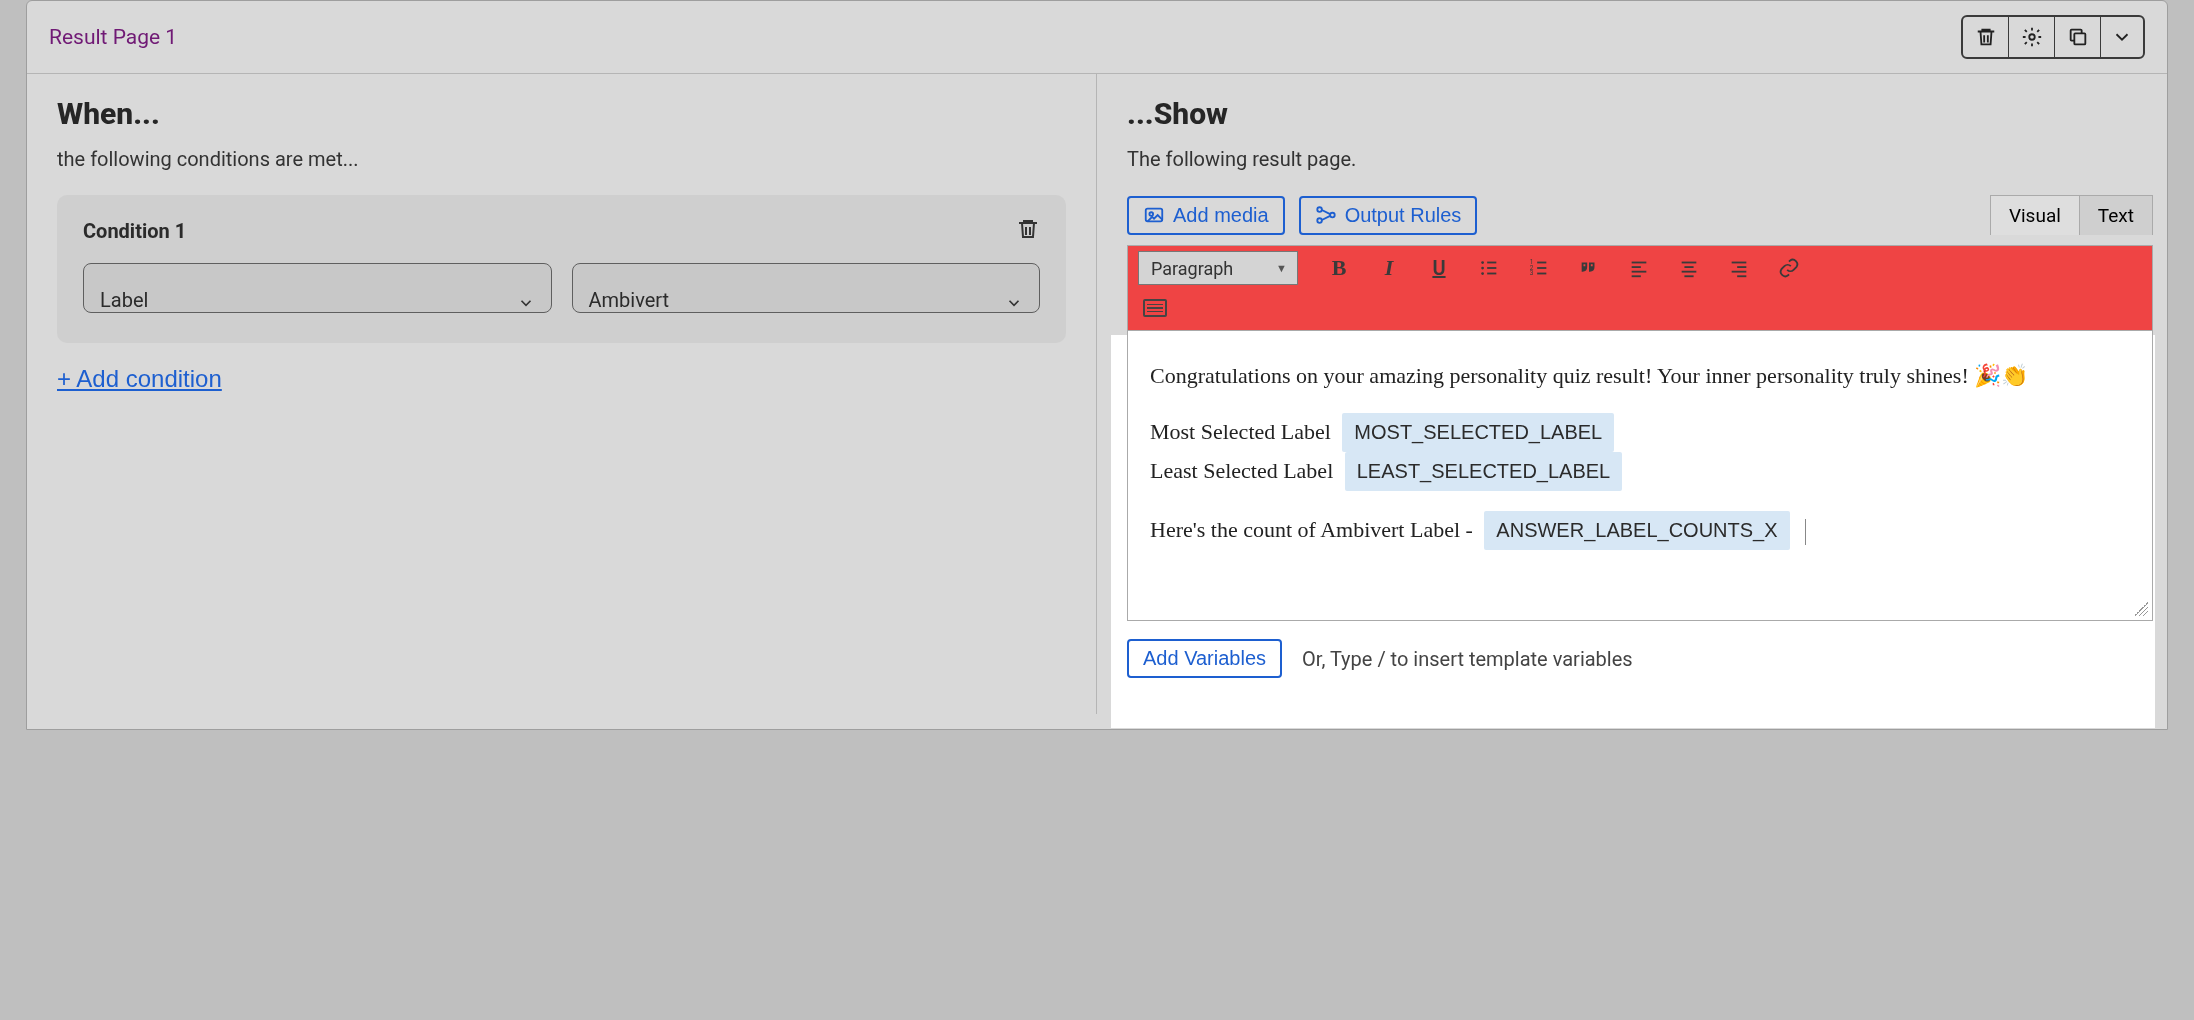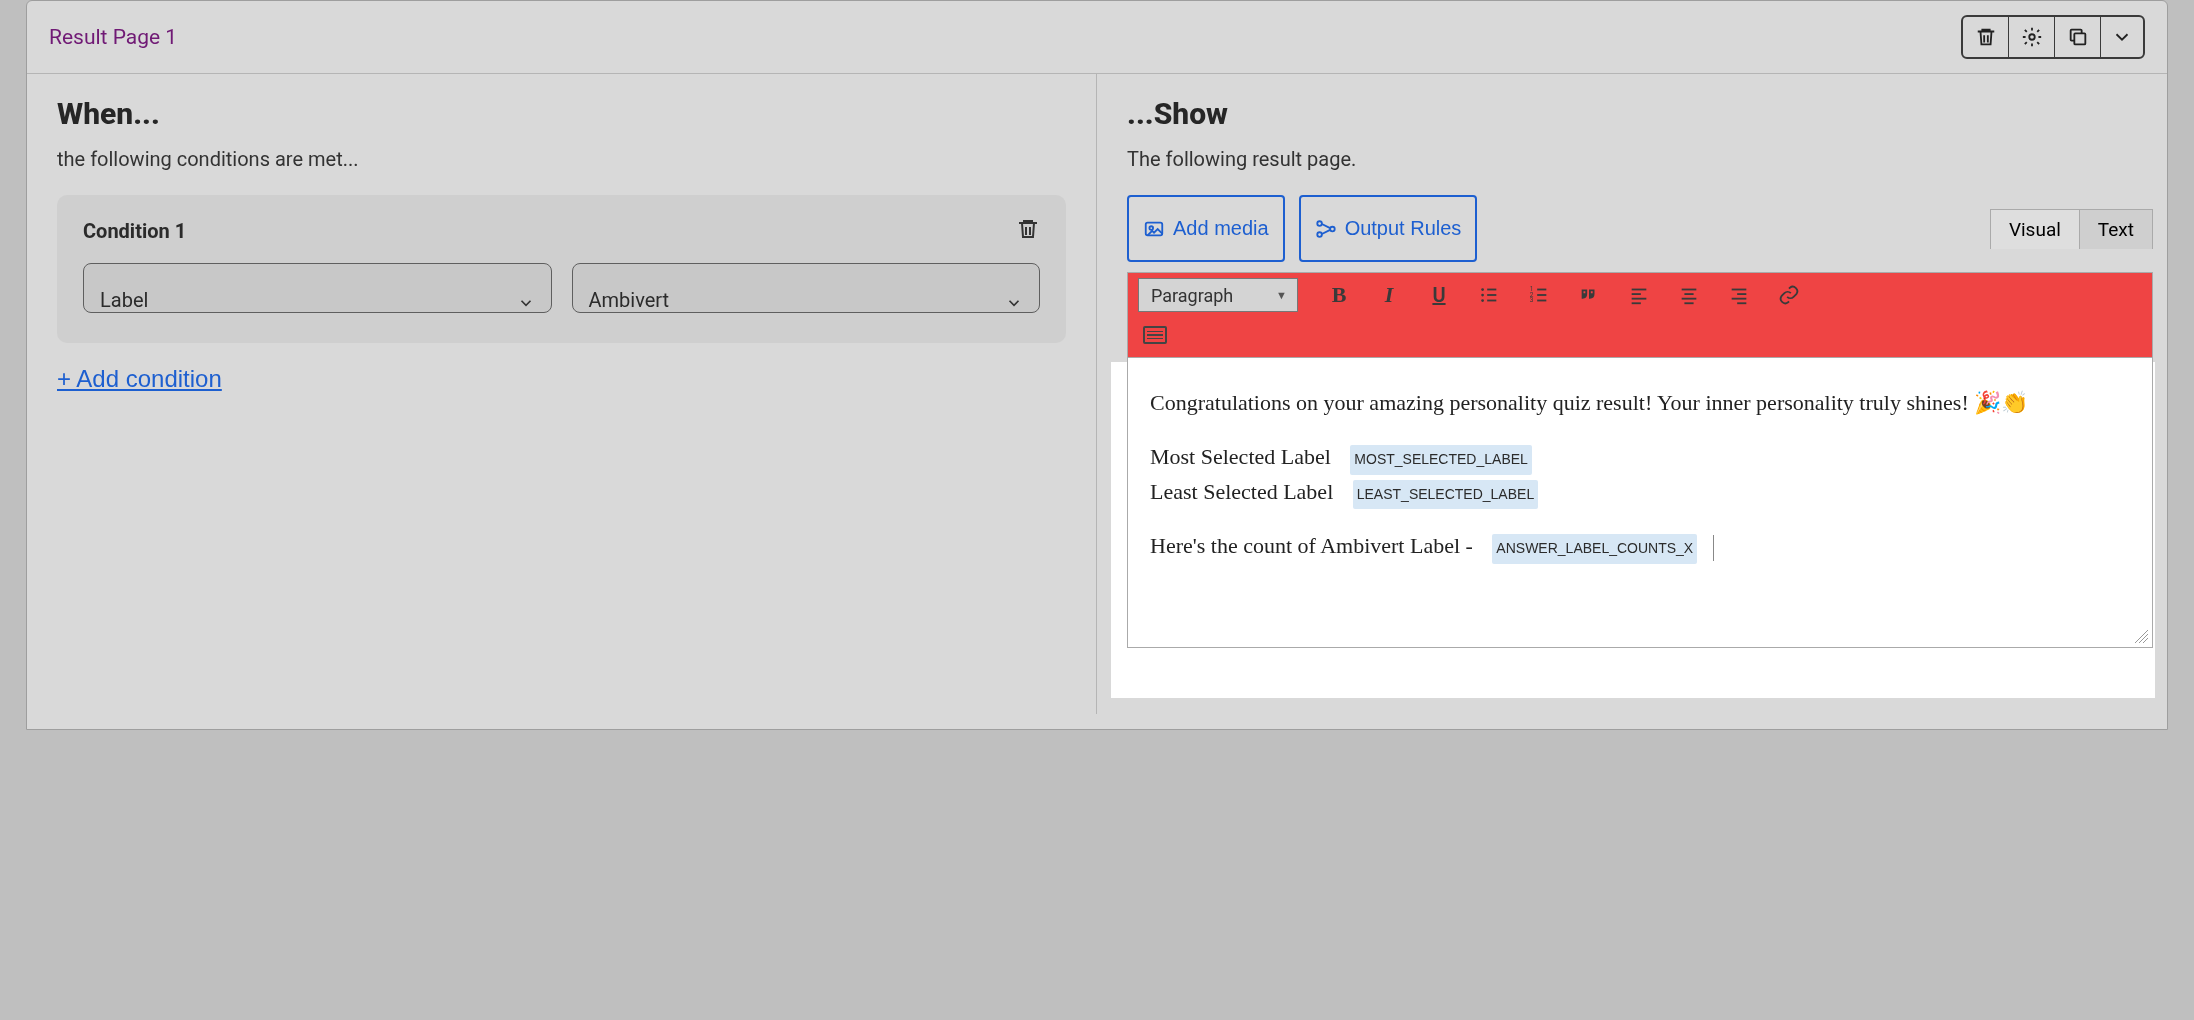--- a/index.html
+++ b/index.html
@@ -128,21 +128,21 @@
     margin-bottom: 10px;
   }
   .btn-outline {
     display: inline-flex;
     align-items: center;
     gap: 8px;
     border: 2px solid #1d5fd0;
     color: #1d5fd0;
     font-size: 20px;
     font-weight: 500;
-    padding: 20px 14px;
+    padding: 6px 14px;
     border-radius: 4px;
     background: transparent;
   }
   .btn-outline svg { width: 22px; height: 22px; stroke: #1d5fd0; fill: none; stroke-width: 2; }
   .tabs-right {
     margin-left: auto;
     display: flex;
     border: 1px solid #aaa;
     border-bottom: none;
   }
@@ -208,26 +208,26 @@
     font-size: 22px;
     color: #222;
     line-height: 1.55;
     position: relative;
     min-height: 290px;
   }
   .editor-area p { margin-bottom: 20px; }
   .editor-area p:last-child { margin-bottom: 0; }
   .var-chip {
     background: #d7e7f5;
-    padding: 4px 4px;
+    padding: 4px 12px;
     font-family: -apple-system, BlinkMacSystemFont, sans-serif;
-    font-size: 14px;
+    font-size: 20px;
     color: #2b2b2b;
     border-radius: 2px;
-    margin-left: 14px;
+    margin-left: 6px;
     display: inline-block;
     vertical-align: baseline;
   }
   .caret-line {
     display:inline-block;
     width:1px; height:26px; background:#888;
     vertical-align:middle; margin-left:10px;
   }
   .resize-handle {
     position: absolute; right: 4px; bottom: 4px;
@@ -447,19 +447,25 @@
                 <span class="var-chip">LEAST_SELECTED_LABEL</span>
               </p>
               <p>
                 <span>Here's the count of Ambivert Label - </span>
                 <span class="var-chip">ANSWER_LABEL_COUNTS_X</span>
                 <span class="caret-line"></span>
               </p>
               <div class="resize-handle"></div>
             </div>
 
+            <div class="below-editor">
+              <button class="btn-outline">
+                <span>Add Variables</span>
+              </button>
+              <div class="hint-text">Or, Type / to insert template variables</div>
+            </div>
           </div>
         </div>
 
       </div>
     </div>
   </div>
 </div>
 
 </body></html>

